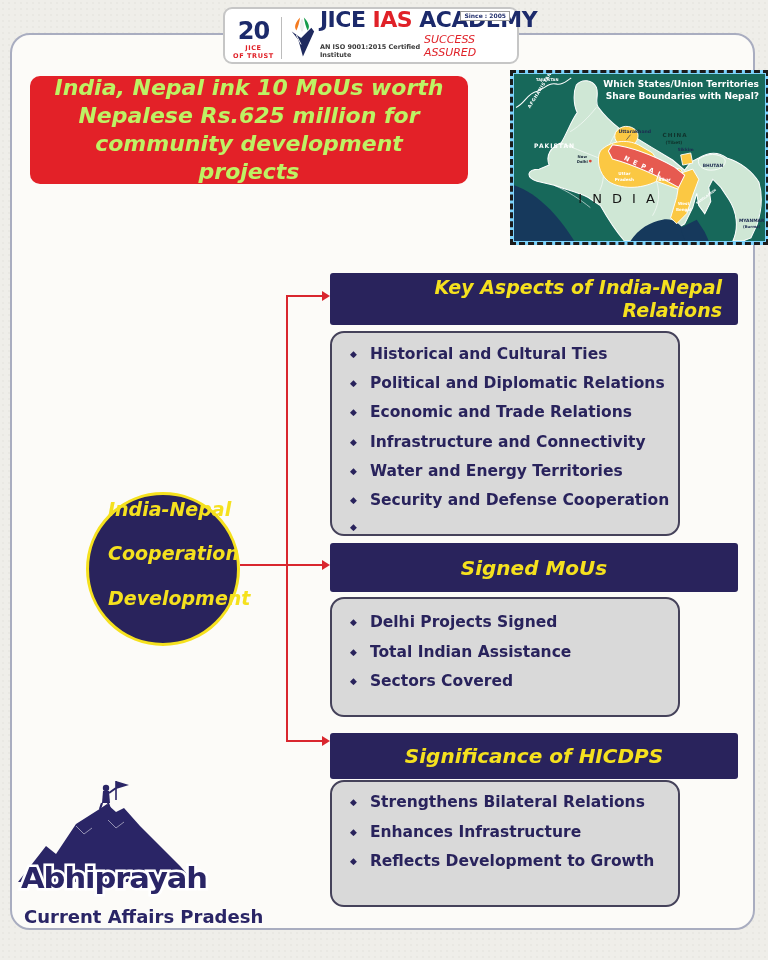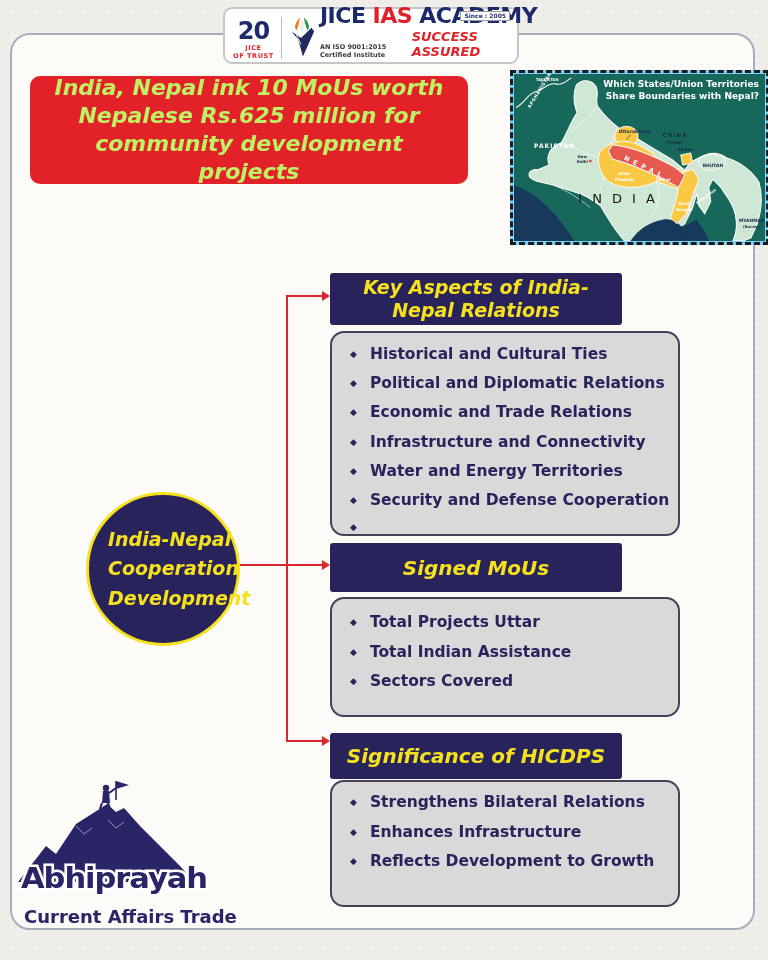--- a/index.html
+++ b/index.html
@@ -28,49 +28,49 @@
   .years-num{font-size:24px;font-weight:bold;color:#1c2a6b;letter-spacing:-1px;}
   .years-word,.trust-word{font-size:6.5px;font-weight:bold;color:#e02128;letter-spacing:0.6px;margin-top:1.5px;}
   .logo-divider{width:1px;height:42px;background:#bcbcbc;margin:0 6px 0 7px;flex:0 0 auto;}
   .torch{flex:0 0 auto;margin-right:4px;}
   .brand-block{flex:1;min-width:0;padding-top:2px;}
   .brand-line{font-size:22px;font-weight:bold;line-height:24px;white-space:nowrap;letter-spacing:-0.5px;}
   .jice,.academy{color:#1c2a6b;}
   .ias{color:#e02128;}
   .brand-sub{display:flex;justify-content:space-between;align-items:flex-end;margin-top:1px;}
   .iso{font-size:6.5px;font-weight:bold;color:#3a3a3a;}
-  .tagline{font-size:13px;font-weight:bold;font-style:italic;color:#e02128;}
+  .tagline{font-size:11px;font-weight:normal;font-style:italic;color:#e02128;}
   
   .banner{
     position:absolute;left:30px;top:76px;width:438px;height:108px;
     background:#e32128;border-radius:10px;color:#bef264;
     font-weight:bold;font-style:italic;font-size:22px;line-height:1.28;text-align:center;
     display:flex;align-items:center;justify-content:center;padding:0 14px;box-sizing:border-box;
   }
   
   .map-frame{
     position:absolute;left:510px;top:70px;width:259px;height:175px;
     background:#7dd3fc;border:3px dashed #1b1b1b;box-sizing:border-box;padding:1px;
   }
   .map-frame svg{width:100%;height:100%;display:block;}
   
   .node-circle{
     position:absolute;left:86px;top:492px;width:154px;height:154px;border-radius:50%;
     background:#29235c;border:3px solid #f5e11e;box-sizing:border-box;
-    display:flex;flex-direction:column;justify-content:center;padding-left:19px;
-    color:#f5e11e;font-weight:bold;font-style:italic;font-size:19px;line-height:1.55;
+    display:flex;flex-direction:column;justify-content:flex-start;padding-left:19px;
+    color:#f5e11e;font-weight:bold;font-style:italic;font-size:19px;line-height:1.55;gap:15px;
   }
   .cline{position:absolute;background:#d9262e;}
   .arrow{
     position:absolute;width:0;height:0;
     border-left:8px solid #d9262e;border-top:5px solid transparent;border-bottom:5px solid transparent;
   }
   .sec-header{
-    position:absolute;left:330px;width:292px;background:#29235c;color:#f5e11e;
-    font-weight:bold;font-style:italic;text-align:center;border-radius:3px;
+    position:absolute;left:330px;width:408px;background:#29235c;color:#f5e11e;
+    font-weight:bold;font-style:italic;text-align:right;border-radius:3px;
     display:flex;align-items:center;justify-content:center;box-sizing:border-box;padding:9px 16px;
   }
   .sec-list{
     position:absolute;left:330px;width:350px;background:#d9d9d9;
     border:2px solid #45425a;border-radius:14px;box-sizing:border-box;
     color:#29235c;font-weight:bold;font-size:15.5px;
   }
   .sec-list ul{list-style:none;margin:0;padding:0;}
   .sec-list li{display:flex;align-items:baseline;white-space:nowrap;}
   .blt{font-size:9px;flex:0 0 auto;margin:0 13px 0 8px;transform:translateY(-2px);}
@@ -235,21 +235,21 @@
   </ul>
 </div>
 
 <div class="sec-header" id="hdr2">
   <span>Signed MoUs</span>
 </div>
 <div class="sec-list" id="list2">
   <ul>
     <li>
         <span class="blt">◆</span>
-        <span>Total Projects Uttar</span>
+        <span>Delhi Projects Signed</span>
       </li>
     <li>
         <span class="blt">◆</span>
         <span>Total Indian Assistance</span>
       </li>
     <li>
         <span class="blt">◆</span>
         <span>Sectors Covered</span>
       </li>
   </ul>
@@ -282,13 +282,13 @@
     <circle cx="94" cy="8" r="3.2" stroke="none"></circle>
     <path d="M91,11 L97,11 L98,23 L90,23 Z" stroke="none"></path>
     <line x1="90" y1="23" x2="88" y2="29" stroke-width="2.2"></line>
     <line x1="96" y1="23" x2="98" y2="29" stroke-width="2.2"></line>
     <line x1="97" y1="13" x2="104" y2="8" stroke-width="2"></line>
     <line x1="104" y1="1" x2="104" y2="20" stroke-width="1.6"></line>
     <polygon points="104,1 117,5 104,9" stroke="none"></polygon>
   </g>
   <text x="102" y="108" text-anchor="middle" font-family="DejaVu Sans, sans-serif" font-size="29" font-weight="bold" fill="#2a2566" stroke="#ffffff" stroke-width="5" paint-order="stroke" letter-spacing="-1" textLength="186" lengthAdjust="spacingAndGlyphs">Abhiprayah</text>
 </svg>
-<div class="series-text">Current Affairs Trade</div>
+<div class="series-text">Current Affairs Pradesh</div>
 
 </body></html>

